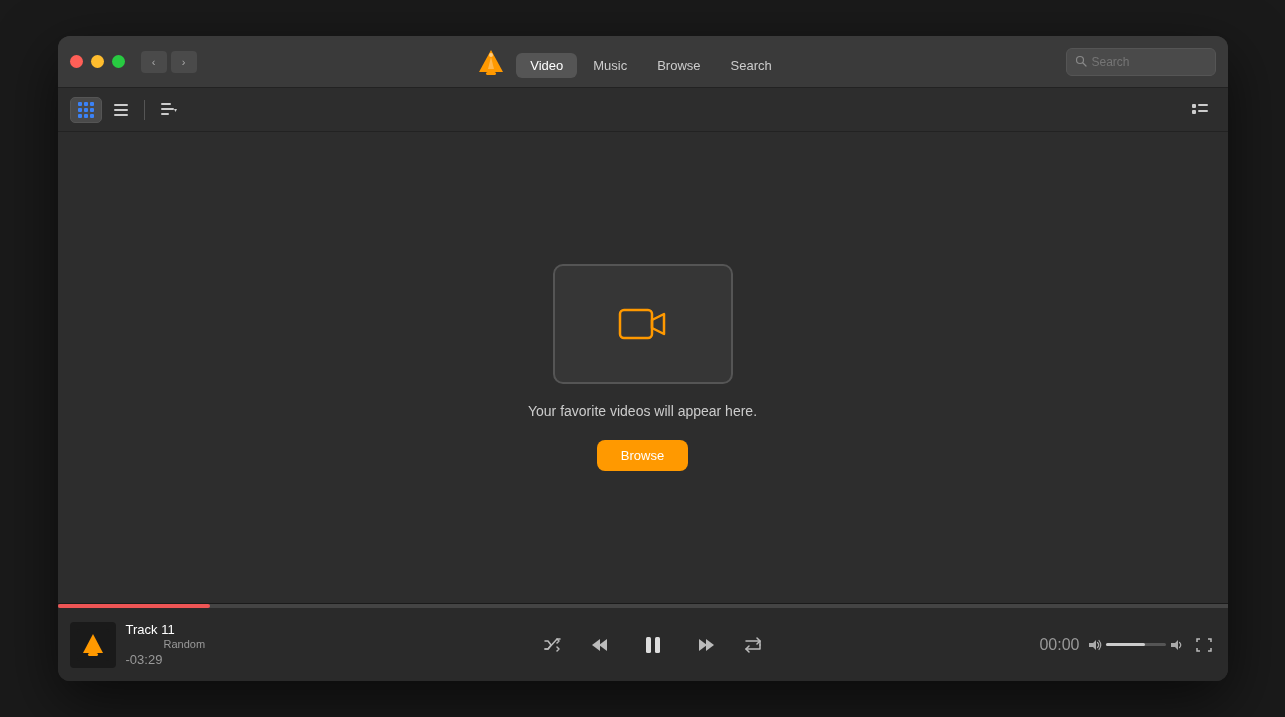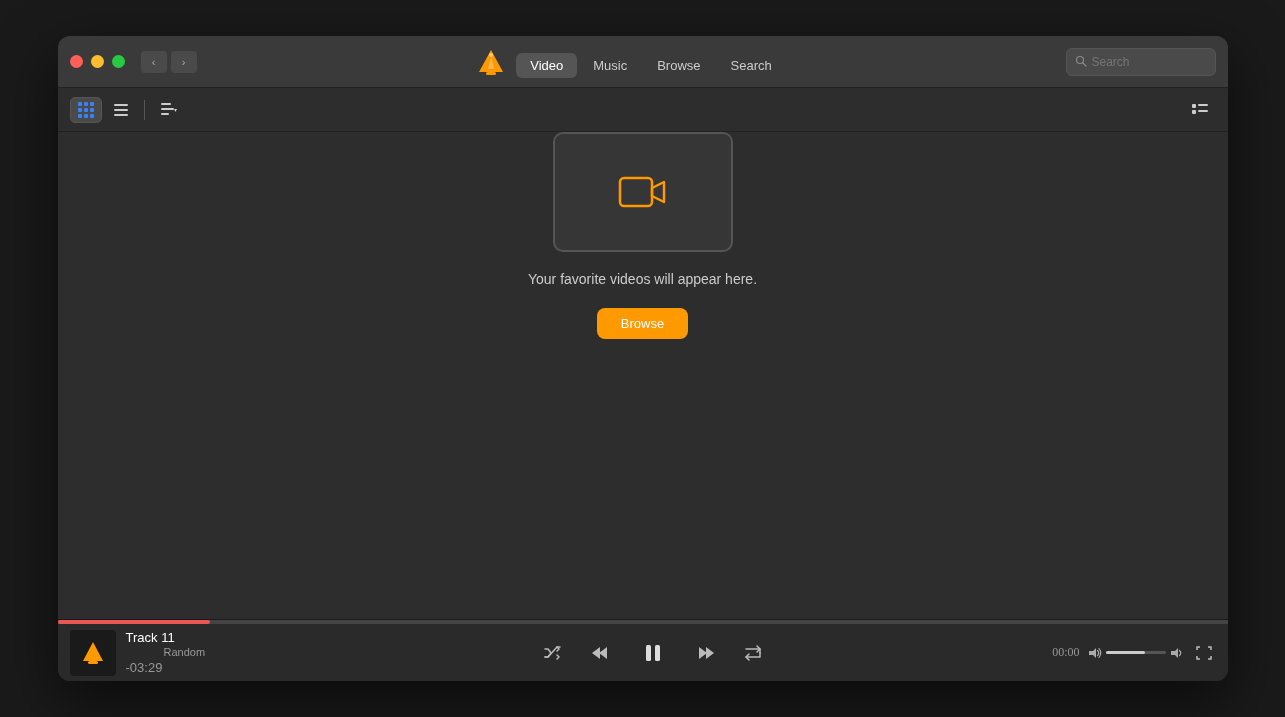--- a/index.html
+++ b/index.html
@@ -177,21 +177,21 @@
     .toolbar-right {
       display: flex;
       align-items: center;
     }
 
     
     .main-content {
       flex: 1;
       display: flex;
       align-items: center;
-      justify-content: flex-start;
+      justify-content: center;
       flex-direction: column;
     }
 
     .empty-state {
       display: flex;
       flex-direction: column;
       align-items: center;
       gap: 16px;
     }
 
@@ -221,21 +221,21 @@
       padding: 8px 24px;
       font-size: 13px;
       cursor: pointer;
       font-family: inherit;
       font-weight: 500;
     }
 
     
     .player-bar {
       background: #2a2a2a;
-      height: 62px;
+      height: 78px;
       border-top: 1px solid #1a1a1a;
       display: flex;
       flex-direction: column;
       flex-shrink: 0;
     }
 
     .progress-bar-container {
       height: 4px;
       background: #444;
       position: relative;
@@ -327,22 +327,22 @@
     .controls-right {
       display: flex;
       align-items: center;
       gap: 8px;
       width: 200px;
       justify-content: flex-end;
     }
 
     .time-display {
       color: #999;
-      font-size: 12px;
-      font-family: Liberation Serif, serif;
+      font-size: 16px;
+      font-family: Liberation Sans, sans-serif;
     }
 
     .volume-slider-container {
       display: flex;
       align-items: center;
       gap: 4px;
     }
 
     .volume-slider {
       width: 60px;

